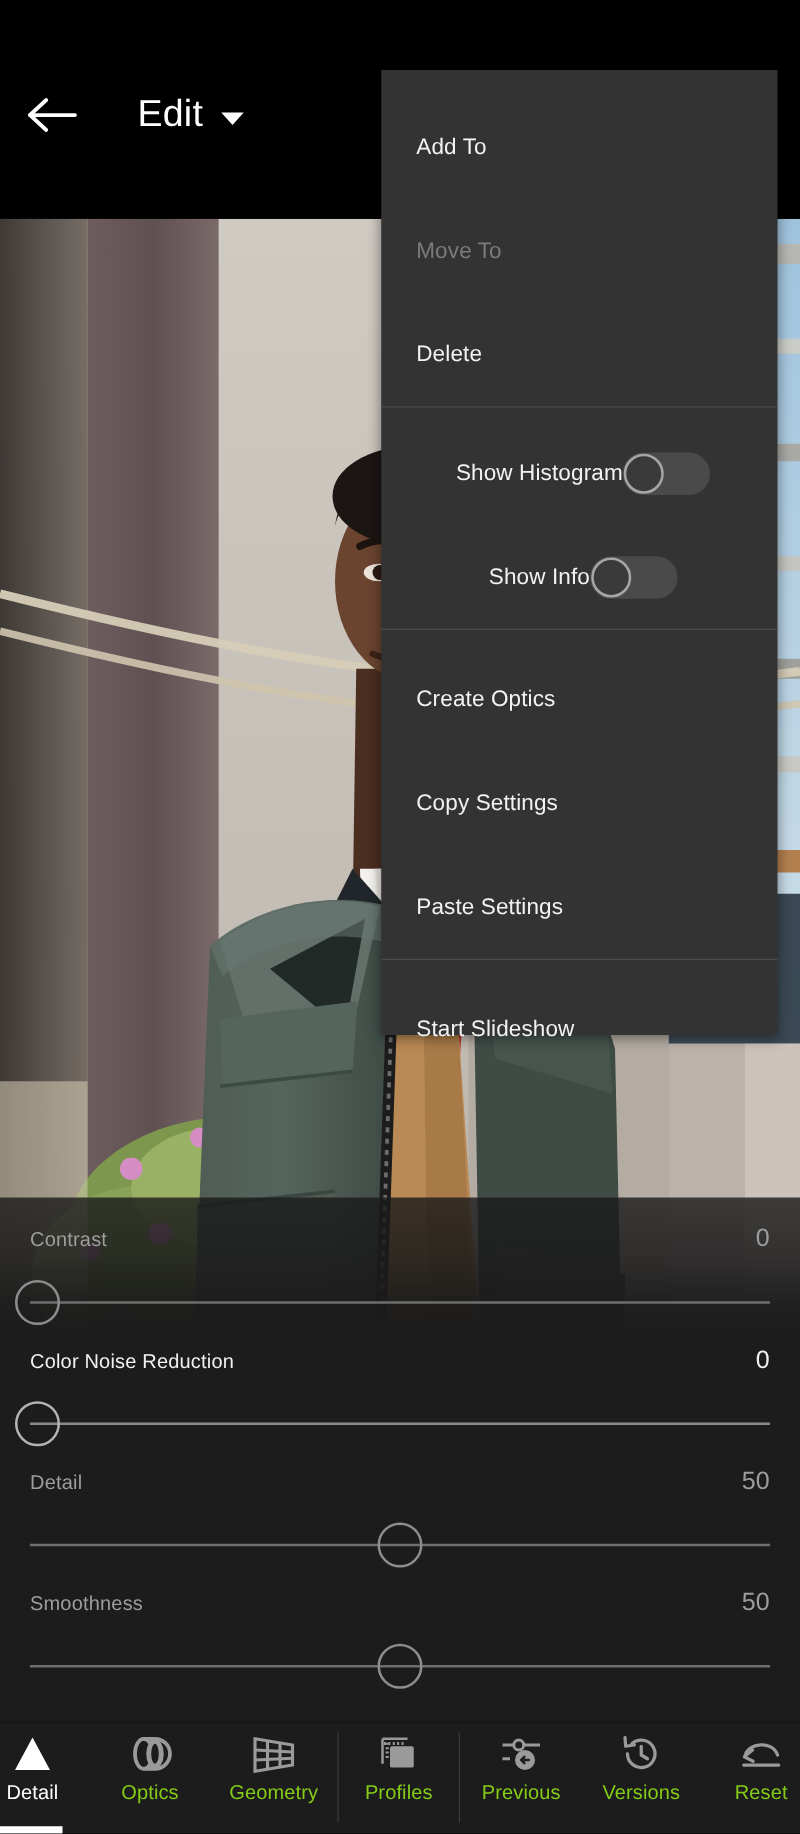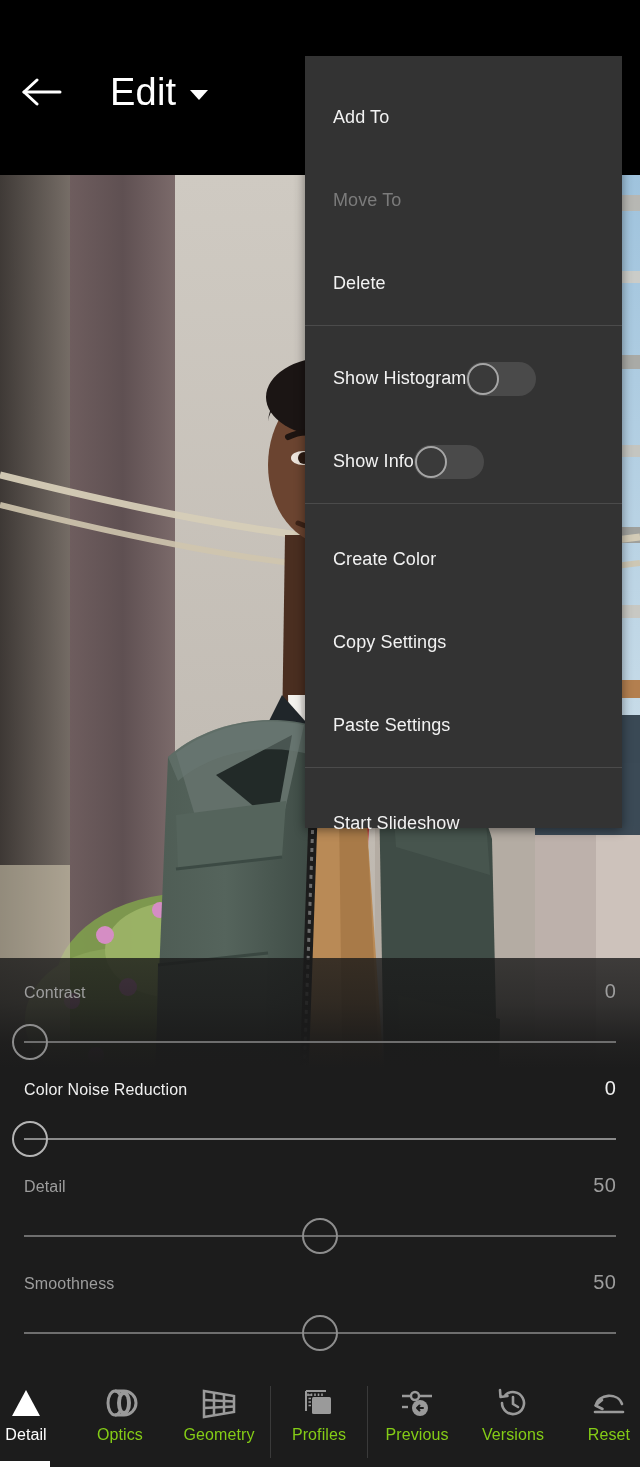--- a/index.html
+++ b/index.html
@@ -28,21 +28,21 @@
     width: 48px; height: 48px;
     display: flex; align-items: center; justify-content: center;
   }
   .back-btn svg { display: block; }
   .edit-title-wrap {
     position: absolute; left: 110px; top: 70px;
     display: flex; align-items: center; gap: 14px;
   }
   .edit-title {
     color: #fff;
-    font-size: 38px;
+    font-size: 30px;
     font-weight: 400;
     letter-spacing: 0.2px;
     line-height: 44px;
   }
   .caret-down {
     width: 0; height: 0;
     border-left: 9px solid transparent;
     border-right: 9px solid transparent;
     border-top: 10px solid #ffffff;
     margin-top: 6px;
@@ -74,21 +74,21 @@
     padding-left: 28px; padding-right: 22px;
   }
   .ctx-item .ctx-label {
     color: #f2f2f2;
     font-size: 18px;
     font-weight: 400;
     letter-spacing: 0.1px;
     white-space: nowrap;
   }
   .ctx-item.disabled .ctx-label { color: #7b7b7b; }
-  .ctx-item.with-toggle { justify-content: flex-start; }
+  .ctx-item.with-toggle { justify-content: center; }
   .ctx-divider {
     height: 1px;
     background: #4b4b4b;
     margin: 0;
   }
   .ctx-spacer-top { height: 20px; }
   .ctx-spacer-mid { height: 11px; }
   .ctx-spacer-mid2 { height: 14px; }
 
   
@@ -394,21 +394,21 @@
       <span class="ctx-label">Show Info</span>
       <span class="switch">
         <span class="knob"></span>
       </span>
     </div>
 
     <div class="ctx-divider"></div>
     <div class="ctx-spacer-mid2"></div>
 
     <div class="ctx-item">
-      <span class="ctx-label">Create Color</span>
+      <span class="ctx-label">Create Optics</span>
     </div>
     <div class="ctx-item">
       <span class="ctx-label">Copy Settings</span>
     </div>
     <div class="ctx-item">
       <span class="ctx-label">Paste Settings</span>
     </div>
 
     <div class="ctx-divider"></div>
     <div class="ctx-spacer-mid2"></div>

